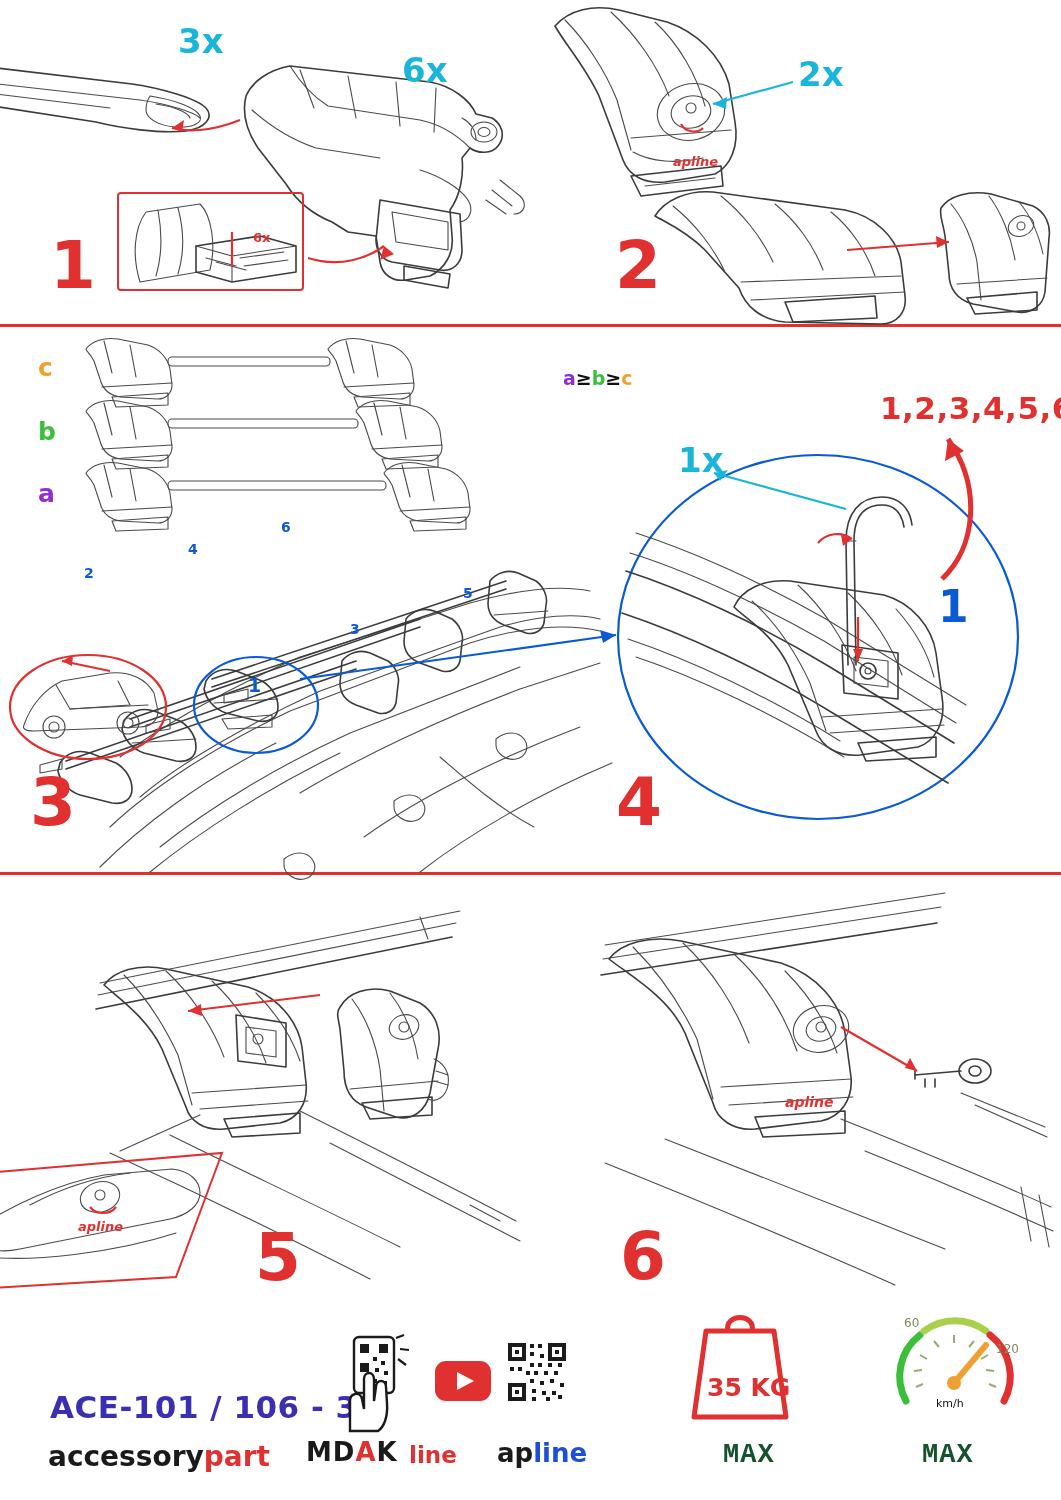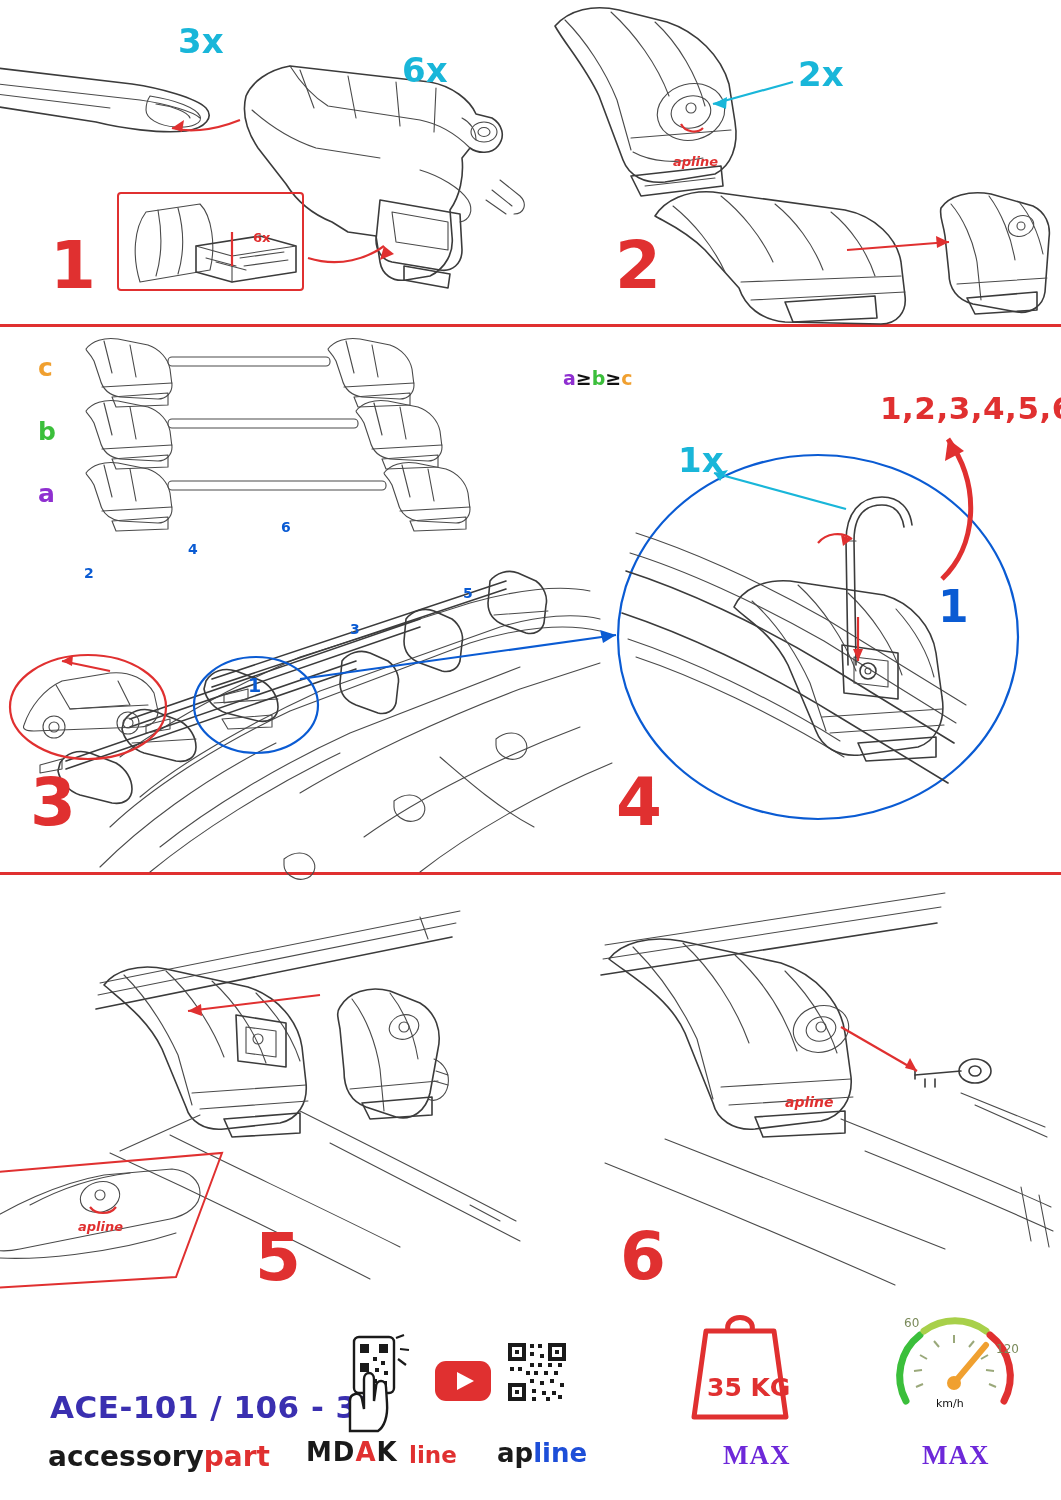--- a/index.html
+++ b/index.html
@@ -114,24 +114,24 @@
     color: #e03030;
   }
   .brand-apline {
     font-family: "DejaVu Sans", sans-serif;
     font-weight: 700;
     font-size: 26px;
     color: #1a1a1a;
   }
   .brand-apline .line { color: #1d4ed8; }
   .max-label {
-    font-family: Liberation Serif, serif;
+    font-family: Liberation Mono, monospace;
     font-weight: 700;
     font-size: 27px;
-    color: #6d28d9;
+    color: #14532d;
     letter-spacing: 1px;
   }
   .weight-text {
     font-family: "DejaVu Sans", sans-serif;
     font-weight: 700;
     font-size: 25px;
     color: #e03030;
   }
   .kmh {
     font-family: "DejaVu Sans", sans-serif;

